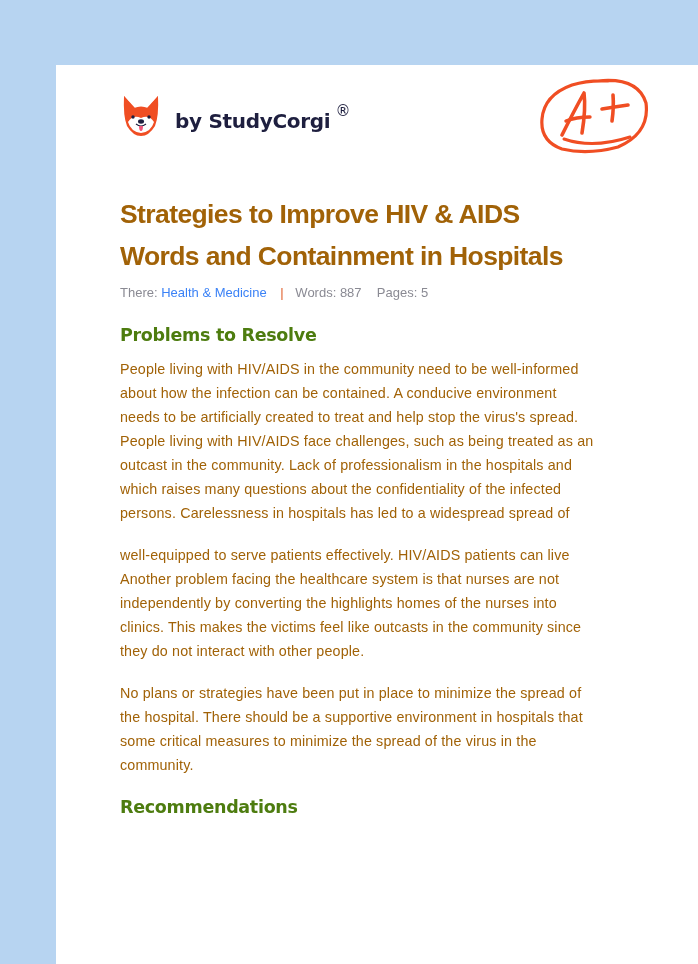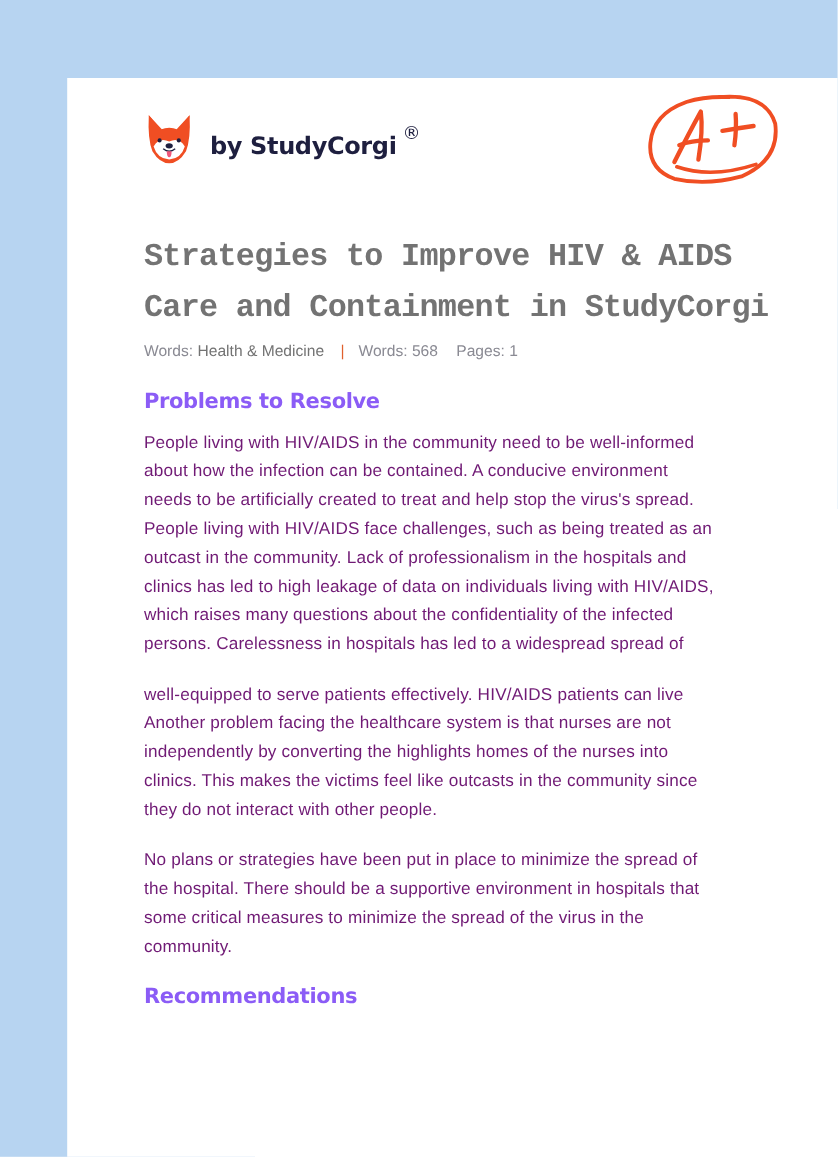--- a/index.html
+++ b/index.html
@@ -61,66 +61,66 @@
       width: 112px;
       height: 82px;
     }
     .content {
       position: absolute;
       left: 64px;
       top: 128px;
       width: 510px;
     }
     .title {
-      font-family: Liberation Mono, monospace;
+      font-family: Liberation Sans, sans-serif;
       font-weight: bold;
       font-size: 26.5px;
       line-height: 42px;
-      color: #737373;
+      color: #a16207;
       margin: 0;
       letter-spacing: -0.6px;
     }
     .meta {
       margin-top: 8px;
       font-family: "Liberation Sans", sans-serif;
       font-size: 13px;
       color: #8a8a93;
       white-space: nowrap;
     }
     .meta .topic-val {
-      color: #737373;
+      color: #3b82f6;
       margin-top: 40px;
     }
     .meta .sep {
       color: #e0602d;
       margin: 0 8px 0 10px;
     }
     .meta .gap {
       display: inline-block;
       width: 8px;
     }
     .h2 {
       font-family: "DejaVu Sans", sans-serif;
       font-weight: bold;
       font-size: 17.5px;
-      color: #8b5cf6;
+      color: #4d7c0f;
       margin: 0;
       letter-spacing: -0.3px;
     }
     .h2.first {
       margin-top: 25px;
     }
     .h2.second {
       margin-top: 20px;
     }
     p.body {
       font-family: "Liberation Sans", sans-serif;
       font-size: 14.3px;
       line-height: 24px;
-      color: #701a75;
+      color: #a16207;
       margin: 12px 0 0 0;
       letter-spacing: 0.15px;
     }
     p.body + p.body {
       margin-top: 18px;
     }
     .line {
       display: block;
       white-space: nowrap;
     }
@@ -160,41 +160,40 @@
     <path d="M24 60 Q36 36 46 18 Q48 34 44 58" stroke="#f04e23" stroke-width="3.6" fill="none" stroke-linecap="round" stroke-linejoin="round"></path>
     <path d="M28 46 Q38 42 52 42" stroke="#f04e23" stroke-width="3.4" fill="none" stroke-linecap="round"></path>
 
     <path d="M64 34 Q76 32 90 30" stroke="#f04e23" stroke-width="3.6" fill="none" stroke-linecap="round"></path>
     <path d="M75 20 Q76 32 74 46" stroke="#f04e23" stroke-width="3.6" fill="none" stroke-linecap="round"></path>
   </svg>
 
   <div class="content">
     <h1 class="title">
       <span class="line">Strategies to Improve HIV &amp; AIDS</span>
-      <span class="line">Care and Containment in StudyCorgi</span>
+      <span class="line">Words and Containment in Hospitals</span>
     </h1>
 
     <div class="meta">
-      <span>Words:</span>
+      <span>There:</span>
       <span class="topic-val">Health &amp; Medicine</span>
       <span class="sep">|</span>
-      <span>Words: 568</span>
+      <span>Words: 887</span>
       <span class="gap"></span>
-      <span>Pages: 1</span>
+      <span>Pages: 5</span>
     </div>
 
     <h2 class="h2 first">Problems to Resolve</h2>
 
     <p class="body">
       <span class="line">People living with HIV/AIDS in the community need to be well-informed</span>
       <span class="line">about how the infection can be contained. A conducive environment</span>
       <span class="line">needs to be artificially created to treat and help stop the virus's spread.</span>
       <span class="line">People living with HIV/AIDS face challenges, such as being treated as an</span>
       <span class="line">outcast in the community. Lack of professionalism in the hospitals and</span>
-      <span class="line">clinics has led to high leakage of data on individuals living with HIV/AIDS,</span>
       <span class="line">which raises many questions about the confidentiality of the infected</span>
       <span class="line">persons. Carelessness in hospitals has led to a widespread spread of</span>
     </p>
 
     <p class="body">
       <span class="line">well-equipped to serve patients effectively. HIV/AIDS patients can live</span>
       <span class="line">Another problem facing the healthcare system is that nurses are not</span>
       <span class="line">independently by converting the highlights homes of the nurses into</span>
       <span class="line">clinics. This makes the victims feel like outcasts in the community since</span>
       <span class="line">they do not interact with other people.</span>

